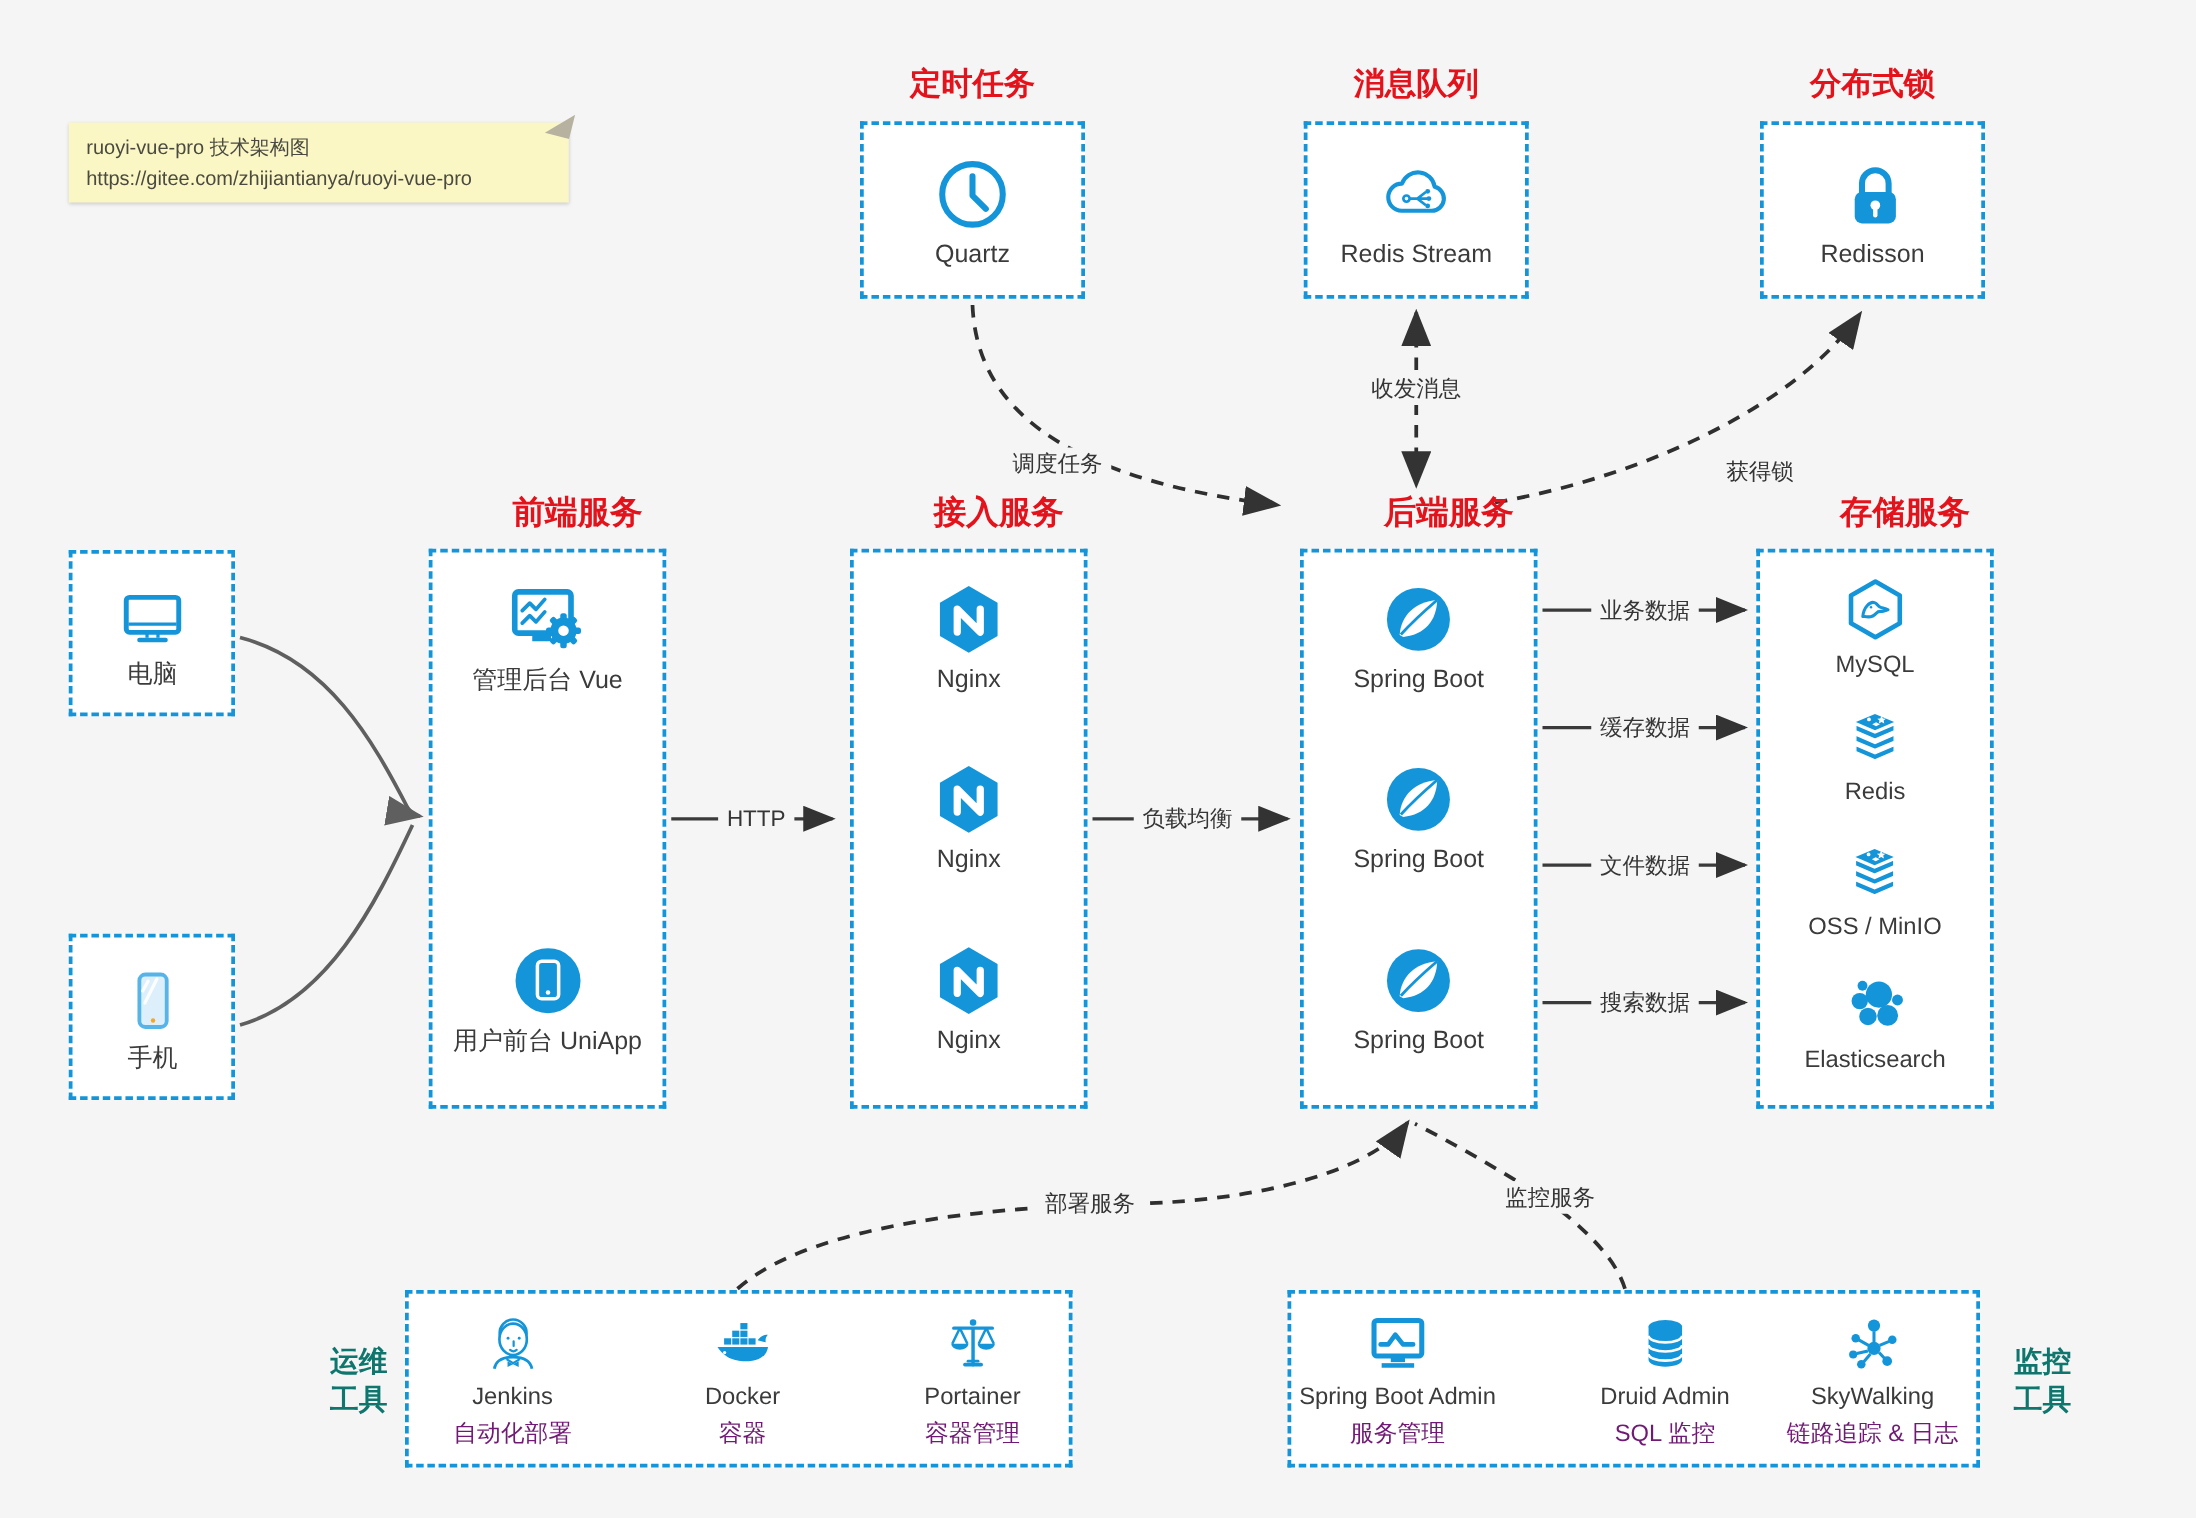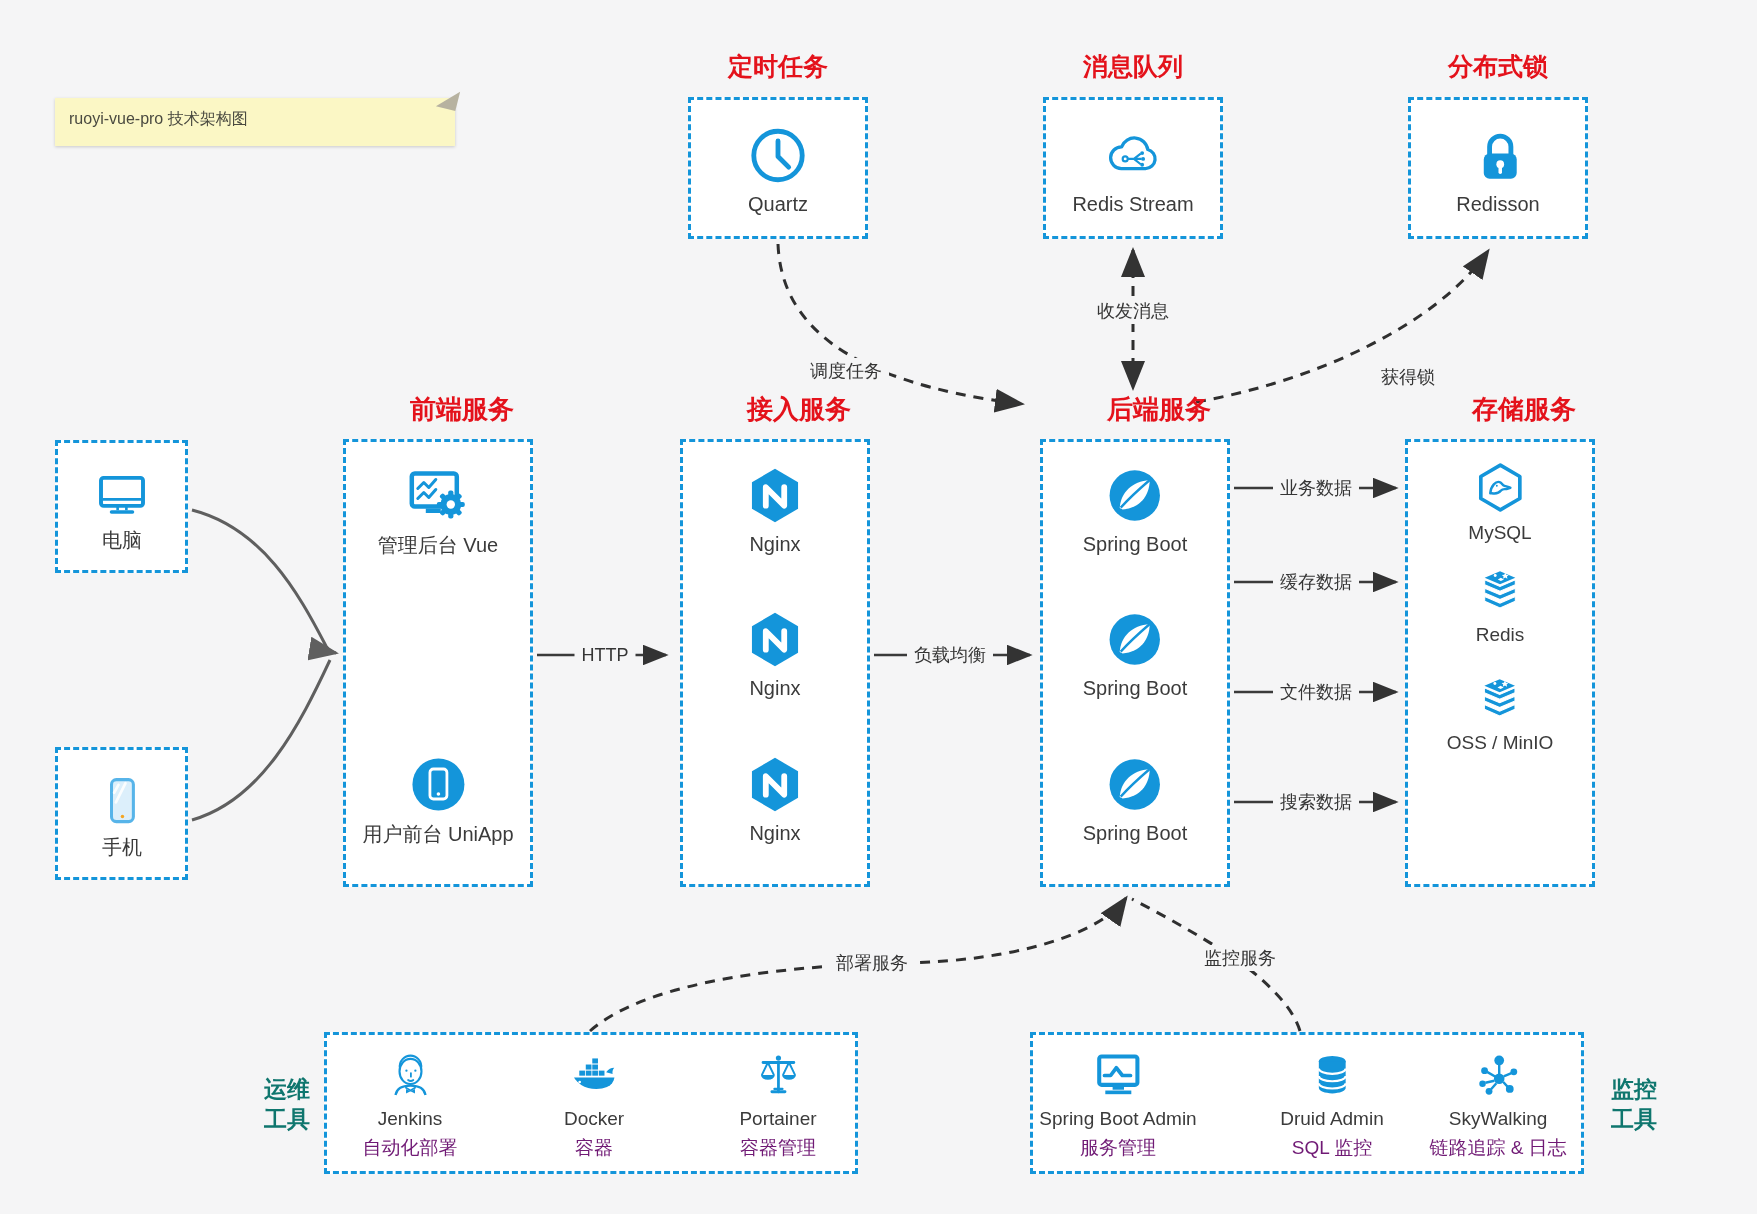--- a/index.html
+++ b/index.html
@@ -18,34 +18,35 @@
     align-items:center;gap:5px;z-index:4;}
   .node .lbl{font-size:20px;color:#3b3b3b;white-space:nowrap;text-align:left;line-height:24px;}
   .node .sub{font-size:19px;color:#701a75;white-space:nowrap;text-align:center;line-height:23px;}
   .node.small .lbl{font-size:19px;}
 
   svg.wires{position:absolute;left:0;top:0;z-index:3;pointer-events:none;}
 
   .edge-label{position:absolute;transform:translate(-50%,-50%);background:#f5f5f6;
     font-size:18px;color:#353535;padding:1px 7px;white-space:nowrap;z-index:5;}
 
-  .note{position:absolute;left:55px;top:98px;width:400px;height:48px;background:#fbf7c5;
+  .note{position:absolute;left:55px;top:98px;width:400px;height:64px;background:#fbf7c5;
     box-shadow:0 1px 3px rgba(0,0,0,.18);padding:8px 14px;box-sizing:border-box;
     font-size:16px;line-height:25px;color:#4a4a40;z-index:6;}
   .note .fold{position:absolute;top:-9px;right:-3px;width:0;height:0;
     border-left:20px solid transparent;border-bottom:20px solid #b7b2a0;transform:rotate(14deg);}
 </style>
 </head>
 <body>
 
 <div id="canvas">
 
   <div class="note">
     <div class="fold"></div>
     <div>ruoyi-vue-pro 技术架构图</div>
+    <div>https://gitee.com/zhijiantianya/ruoyi-vue-pro</div>
   </div>
 
   <div class="group-title" style="left:778px;top:50px">定时任务</div>
   <div class="group-title" style="left:1133px;top:50px">消息队列</div>
   <div class="group-title" style="left:1498px;top:50px">分布式锁</div>
 
   <div class="group-title col-title" style="left:438px;top:392px">前端服务</div>
   <div class="group-title col-title" style="left:775px;top:392px">接入服务</div>
   <div class="group-title col-title" style="left:1135px;top:392px">后端服务</div>
   <div class="group-title col-title" style="left:1500px;top:392px">存储服务</div>
@@ -264,20 +265,33 @@
       <path d="M14.5 30.5L32 38l17.5-7.5V36L32 43.5 14.5 36z" fill="#1495da" stroke="#ffffff" stroke-width="1.2"></path>
       <path d="M14.5 21L32 28.5 49.5 21v5.5L32 34 14.5 26.5z" fill="#1495da" stroke="#ffffff" stroke-width="1.2"></path>
       <path d="M32 11l17.5 7.5L32 26l-17.5-7.5z" fill="#1495da"></path>
       <path d="M38 12.6l1.2 2.5 2.7.3-2 1.7.6 2.6-2.5-1.4-2.5 1.4.6-2.6-2-1.7 2.7-.3z" fill="#ffffff"></path>
       <circle cx="26.5" cy="16" r="1.7" fill="#ffffff"></circle>
       <path d="M29.5 20.5l3.5-1.8 3.5 1.8-3.5 1.8z" fill="#ffffff"></path>
     </svg>
     <div class="lbl">OSS / MinIO</div>
   </div>
 
+  <div class="node small" style="left:1500px;top:818px">
+    <svg width="56" height="56" viewBox="0 0 64 64">
+      <g fill="#1495da">
+        <circle cx="35" cy="23" r="12"></circle>
+        <circle cx="17.5" cy="29" r="7.5"></circle>
+        <circle cx="25" cy="43" r="8"></circle>
+        <circle cx="43" cy="42" r="9.5"></circle>
+        <circle cx="52" cy="28" r="5"></circle>
+        <circle cx="20" cy="15" r="4.5"></circle>
+      </g>
+    </svg>
+    <div class="lbl">Elasticsearch</div>
+  </div>
 
   <div class="node small" style="left:410px;top:1104px">
     <svg width="52" height="52" viewBox="0 0 64 64">
       <ellipse cx="32" cy="27" rx="13.5" ry="15.5" fill="#ffffff" stroke="#1495da" stroke-width="2.6"></ellipse>
       <path d="M19 23c-1.5-9 6-15.5 13-15.5S46.5 14 45 23" fill="none" stroke="#1495da" stroke-width="2.6"></path>
       <circle cx="27" cy="26" r="1.4" fill="#1495da"></circle>
         <circle cx="38" cy="26" r="1.4" fill="#1495da"></circle>
       <path d="M32.5 29v4.5M29 37.5c2 1.6 4.5 1.6 6.5 0" fill="none" stroke="#1495da" stroke-width="2.2" stroke-linecap="round"></path>
       <path d="M13.5 56c1.5-8 8-11.5 18.5-11.5S49 48 50.5 56" fill="none" stroke="#1495da" stroke-width="2.8"></path>
       <path d="M25.5 46.5l6.5 4 6.5-4" fill="none" stroke="#1495da" stroke-width="2.2"></path>

